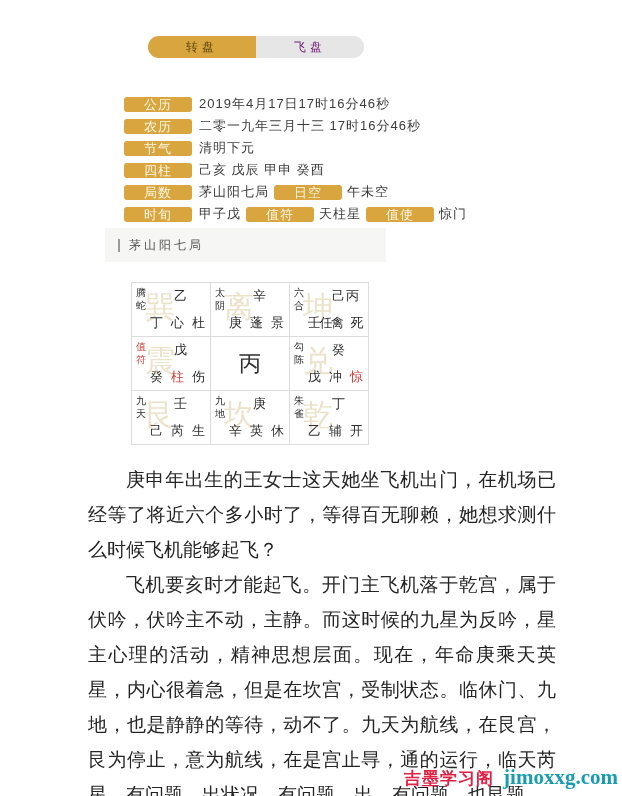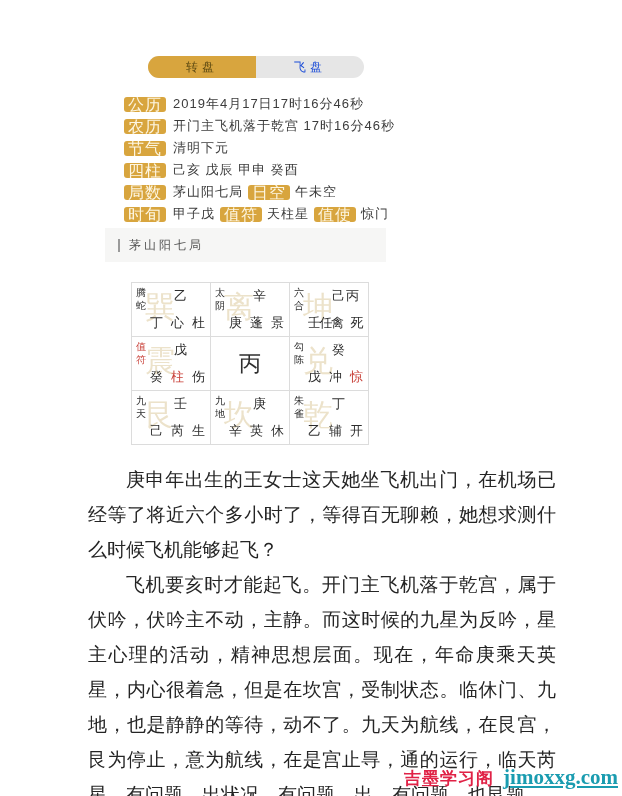--- a/index.html
+++ b/index.html
@@ -1,31 +1,31 @@
 <!DOCTYPE html>
 <html><head>
 <meta charset="utf-8">
 <style>
   html,body{margin:0;padding:0;background:#ffffff;}
   .page{position:relative;width:622px;height:796px;background:#ffffff;overflow:hidden;
         font-family:"Liberation Sans","DejaVu Sans",sans-serif;}
 
   
-  .tabs{position:absolute;left:148px;top:56px;width:216px;height:22px;border-radius:11px;
+  .tabs{position:absolute;left:148px;top:36px;width:216px;height:22px;border-radius:11px;
         background:#e6e6e6;display:flex;overflow:hidden;}
   .tab{flex:1;display:flex;align-items:center;justify-content:center;font-size:12px;
        letter-spacing:4px;cursor:pointer;}
   .tab.sel{background:#d8a53e;color:#5d4a12;}
-  .tab.unsel{color:#1d4ed8;}
+  .tab.unsel{color:#701a75;}
 
   
   .info{position:absolute;left:124px;top:93px;}
   .irow{display:flex;align-items:center;height:22px;font-size:13px;color:#3c3c3c;letter-spacing:1px;}
-  .badge{background:#d8a53e;color:#fdf6e2;font-size:16px;line-height:15px;letter-spacing:1px;
-         padding:0 4px;border-radius:3px;margin-right:7px;flex:none;}
+  .badge{background:#d8a53e;color:#fdf6e2;font-size:13px;line-height:15px;letter-spacing:1px;
+         padding:0 20px;border-radius:3px;margin-right:7px;flex:none;}
   .badge.inline{margin:7px 5px;}
   .iseg{white-space:nowrap;}
 
   
   .section{position:absolute;left:105px;top:228px;width:281px;height:34px;background:#f6f6f5;
            display:flex;align-items:center;}
   .vbar{width:2px;height:13px;background:#9a9a9a;margin:0 9px 0 13px;}
   .section-title{font-size:12px;color:#555;letter-spacing:3px;}
 
   
@@ -47,40 +47,40 @@
   
   .bodytext{position:absolute;left:88px;top:462px;width:468px;
             font-family:"Liberation Serif","DejaVu Serif",serif;
             font-size:19px;line-height:35px;color:#252525;text-align:justify;}
   .bodytext p{margin:0;text-indent:2em;}
 
   
   .sitewm{position:absolute;right:4px;bottom:6px;display:flex;align-items:baseline;gap:9px;}
   .wm-cn{font-size:17px;font-weight:bold;color:#e02246;letter-spacing:1px;}
   .wm-en{font-size:21px;font-weight:bold;color:#1a9cb0;
-         font-family:"Liberation Serif","DejaVu Serif",serif;text-decoration:underline;}
+         font-family:"Liberation Serif","DejaVu Serif",serif;}
 </style>
 </head>
 <body>
 
 <div class="page">
 
   <div class="tabs">
     <div class="tab sel">转盘</div>
     <div class="tab unsel">飞盘</div>
   </div>
 
   <div class="info">
     <div class="irow">
       <span class="badge">公历</span>
       <span class="iseg">2019年4月17日17时16分46秒</span>
     </div>
     <div class="irow">
       <span class="badge">农历</span>
-      <span class="iseg">开门主飞机落于乾宫 17时16分46秒</span>
+      <span class="iseg">二零一九年三月十三 17时16分46秒</span>
     </div>
     <div class="irow">
       <span class="badge">节气</span>
       <span class="iseg">清明下元</span>
     </div>
     <div class="irow">
       <span class="badge">四柱</span>
       <span class="iseg">己亥 戊辰 甲申 癸酉</span>
     </div>
     <div class="irow">

